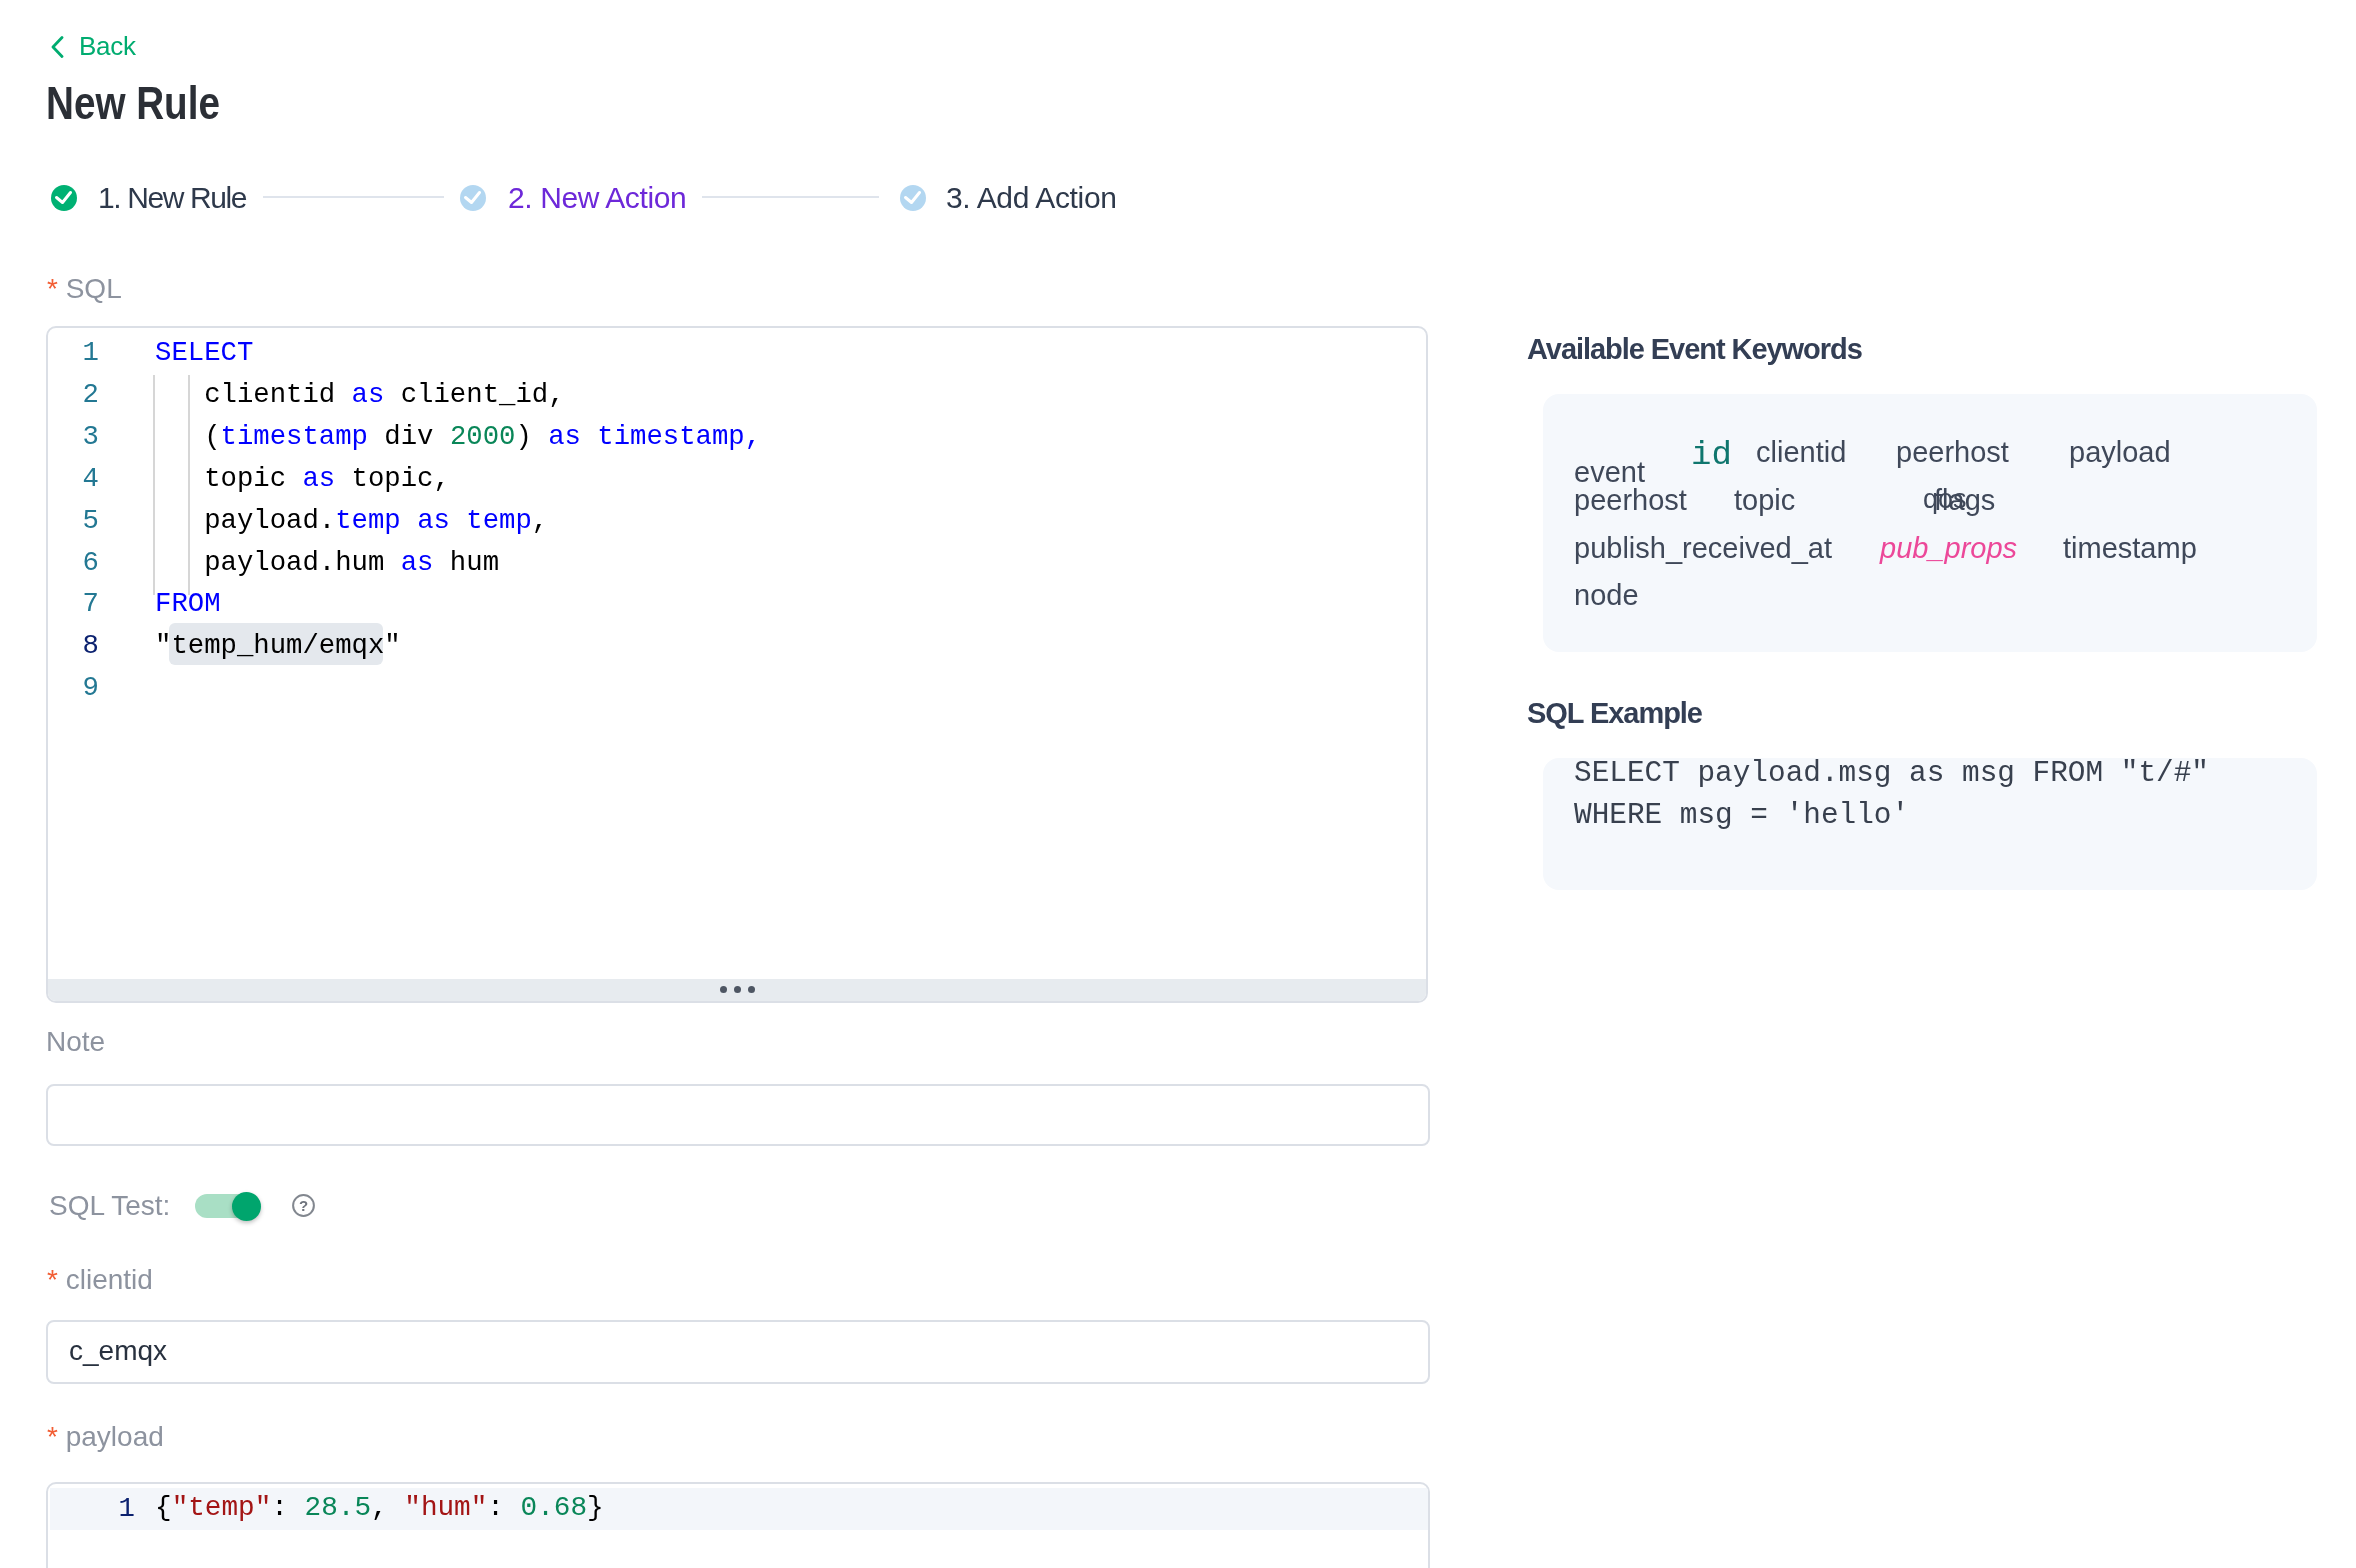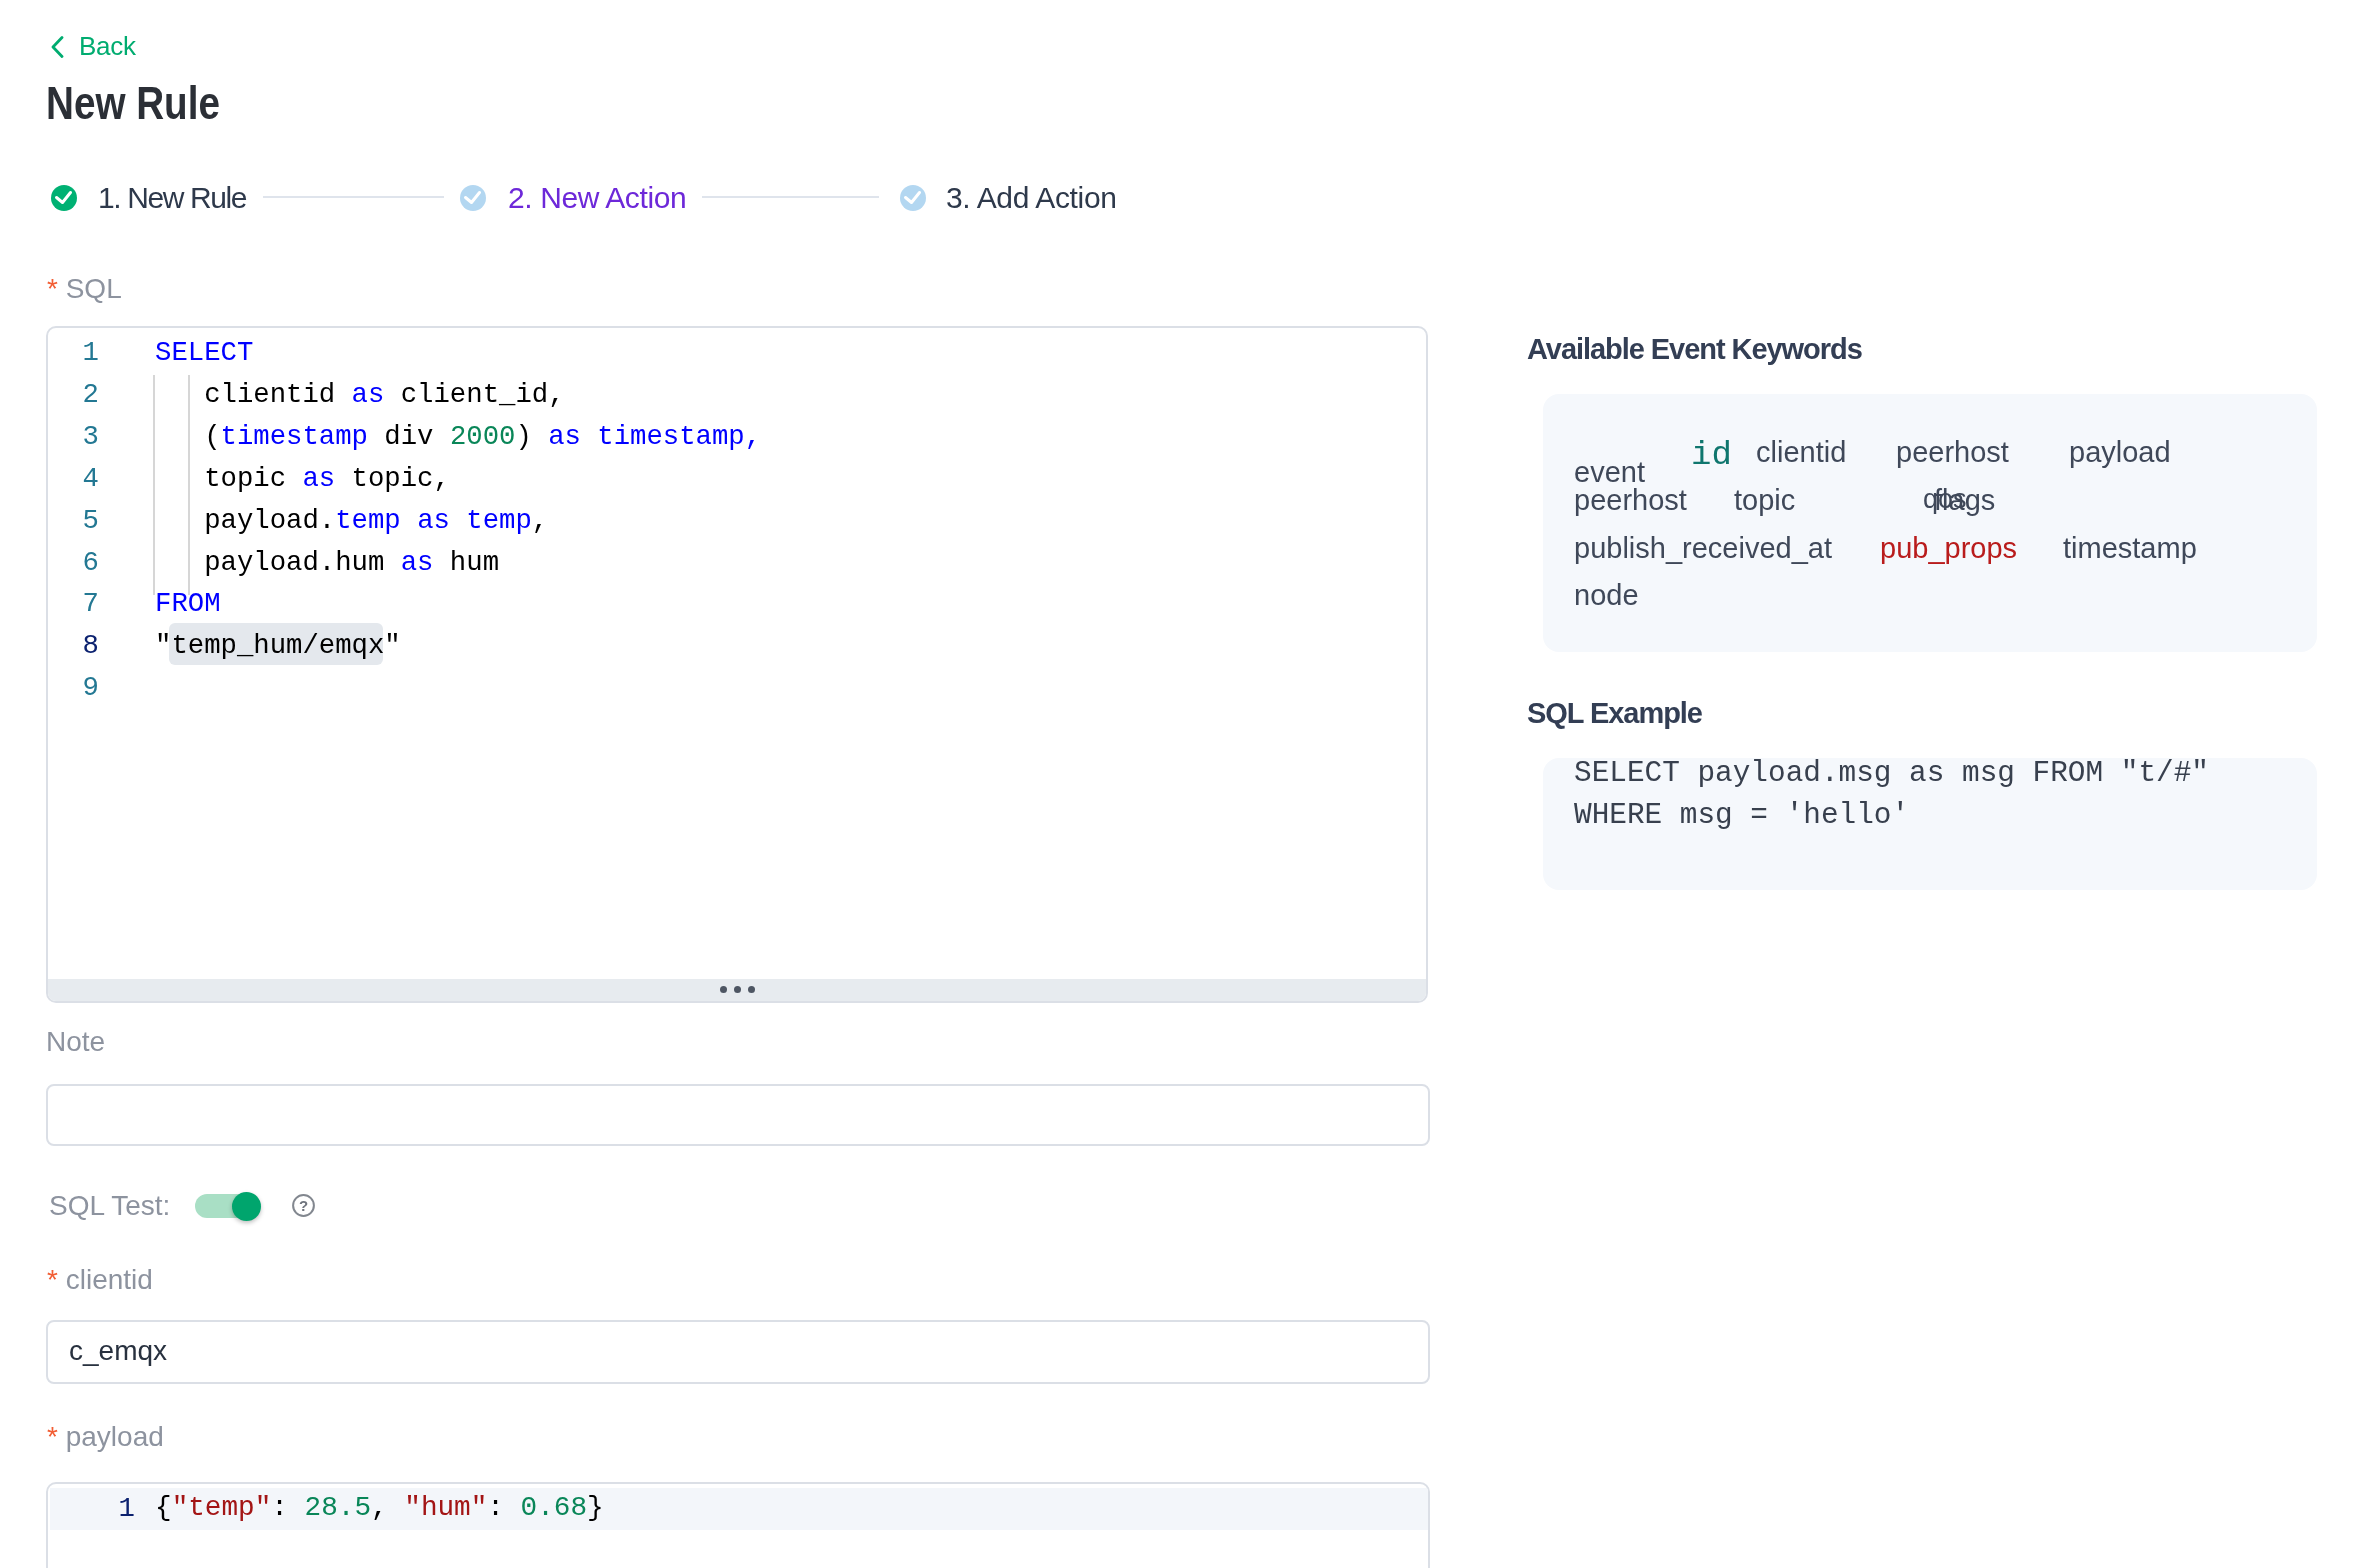--- a/index.html
+++ b/index.html
@@ -79,21 +79,21 @@
 <div class="abs" style="left:1574px; top:435.8px; font-size:29px; color:#3f4859;margin-top:20px;">event</div>
 <div class="abs" style="left:1691px; top:435.8px; font-size:34px; color:#0f766e;font-family:Liberation Mono, monospace;">id</div>
 <div class="abs" style="left:1756px; top:435.8px; font-size:29px; color:#3f4859;">clientid</div>
 <div class="abs" style="left:1896px; top:435.8px; font-size:29px; color:#3f4859;">peerhost</div>
 <div class="abs" style="left:2069px; top:435.8px; font-size:29px; color:#3f4859;">payload</div>
 <div class="abs" style="left:1574px; top:483.8px; font-size:29px; color:#3f4859;">peerhost</div>
 <div class="abs" style="left:1734px; top:483.8px; font-size:29px; color:#3f4859;">topic</div>
 <div class="abs" style="left:1923px; top:483.8px; font-size:27px; color:#3f4859;">qos</div>
 <div class="abs" style="left:1934px; top:483.8px; font-size:29px; color:#3f4859;">flags</div>
 <div class="abs" style="left:1574px; top:531.8px; font-size:29px; color:#3f4859;">publish_received_at</div>
-<div class="abs" style="left:1880px; top:531.8px; font-size:29px; color:#b91c1c;">pub_props</div>
+<div class="abs" style="left:1880px; top:531.8px; font-size:29px; color:#ec4899;font-style:italic;">pub_props</div>
 <div class="abs" style="left:2063px; top:531.8px; font-size:29px; color:#3f4859;">timestamp</div>
 <div class="abs" style="left:1574px; top:579.4px; font-size:29px; color:#3f4859;">node</div>
 
 <div class="abs" style="left:1527px; top:696.8px; font-size:29px; line-height:33px; font-weight:bold; color:#333e54; letter-spacing:-1.05px;">SQL Example</div>
 <div class="abs" style="left:1543px; top:758px; width:774px; height:132px; background:#f5f8fc; border-radius:16px;"></div>
 <div class="abs mono" style="left:1574px; top:753px; font-size:29.4px; line-height:42px; color:#38404e;">SELECT payload.msg as msg FROM "t/#"
 WHERE msg = 'hello'</div>
 
 <div class="abs" style="left:46px; top:1026.3px; font-size:28px; line-height:32px; color:#8d939f;">Note</div>
 <div class="abs" style="left:46px; top:1084px; width:1384px; height:62px; border:2px solid #dbdfe6; border-radius:8px; background:#ffffff;"></div>

